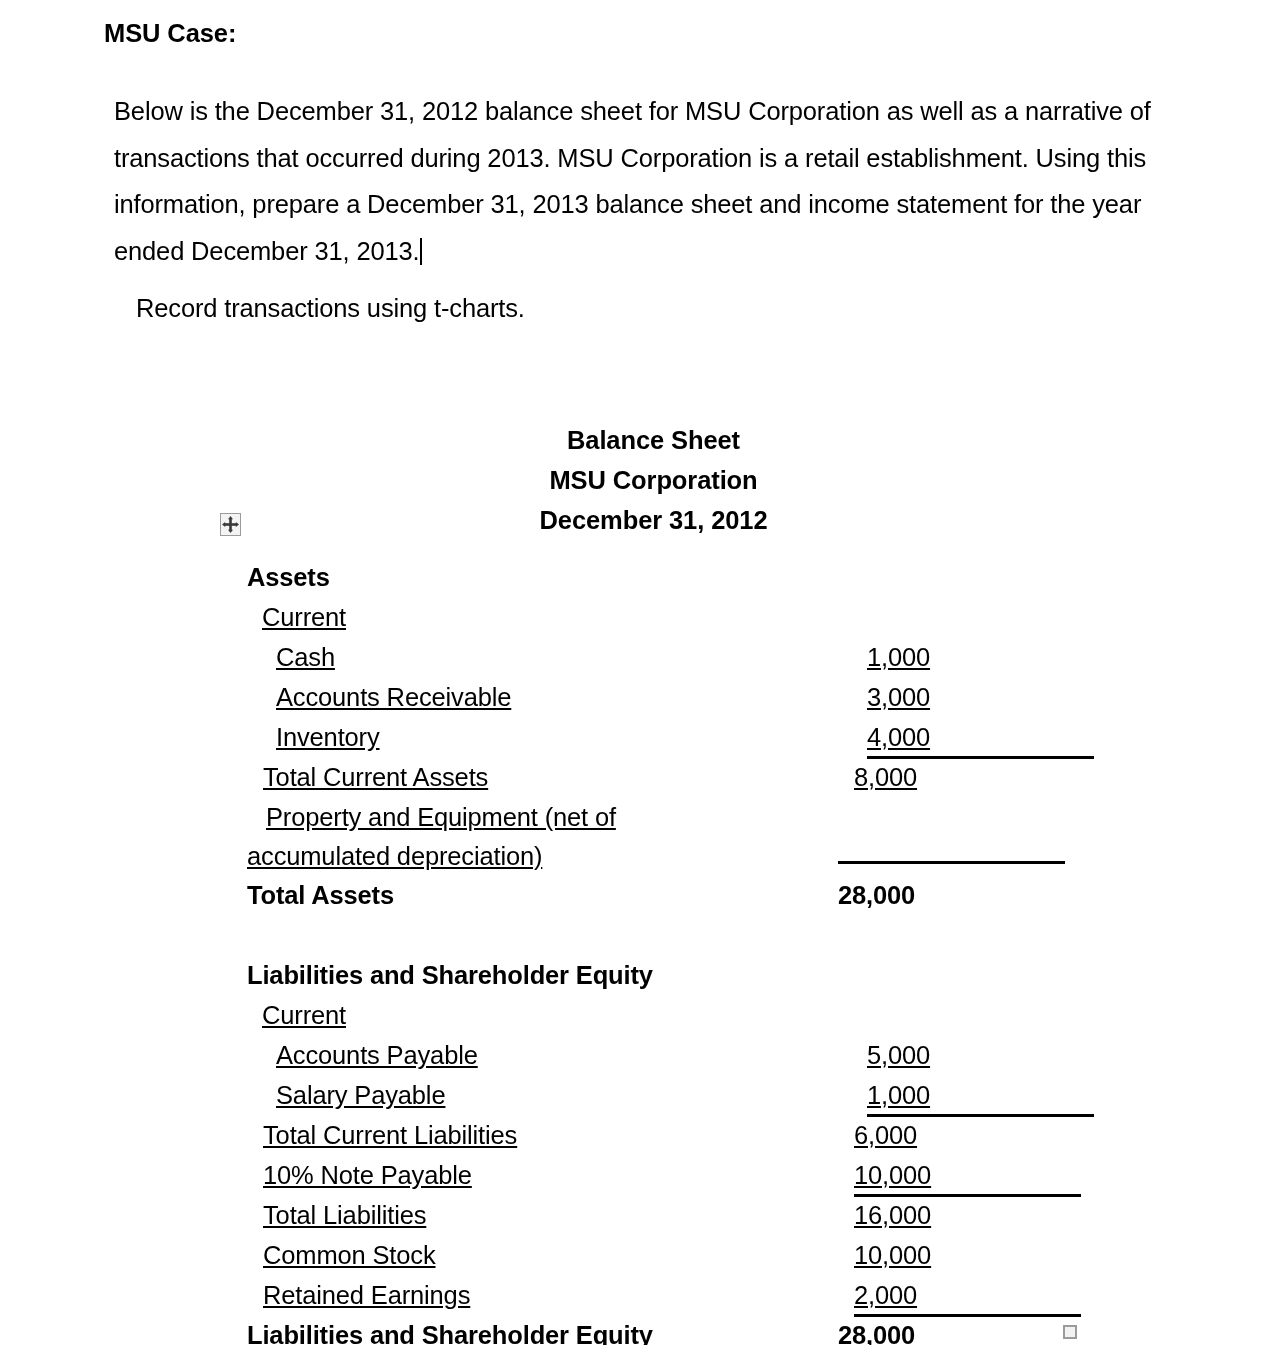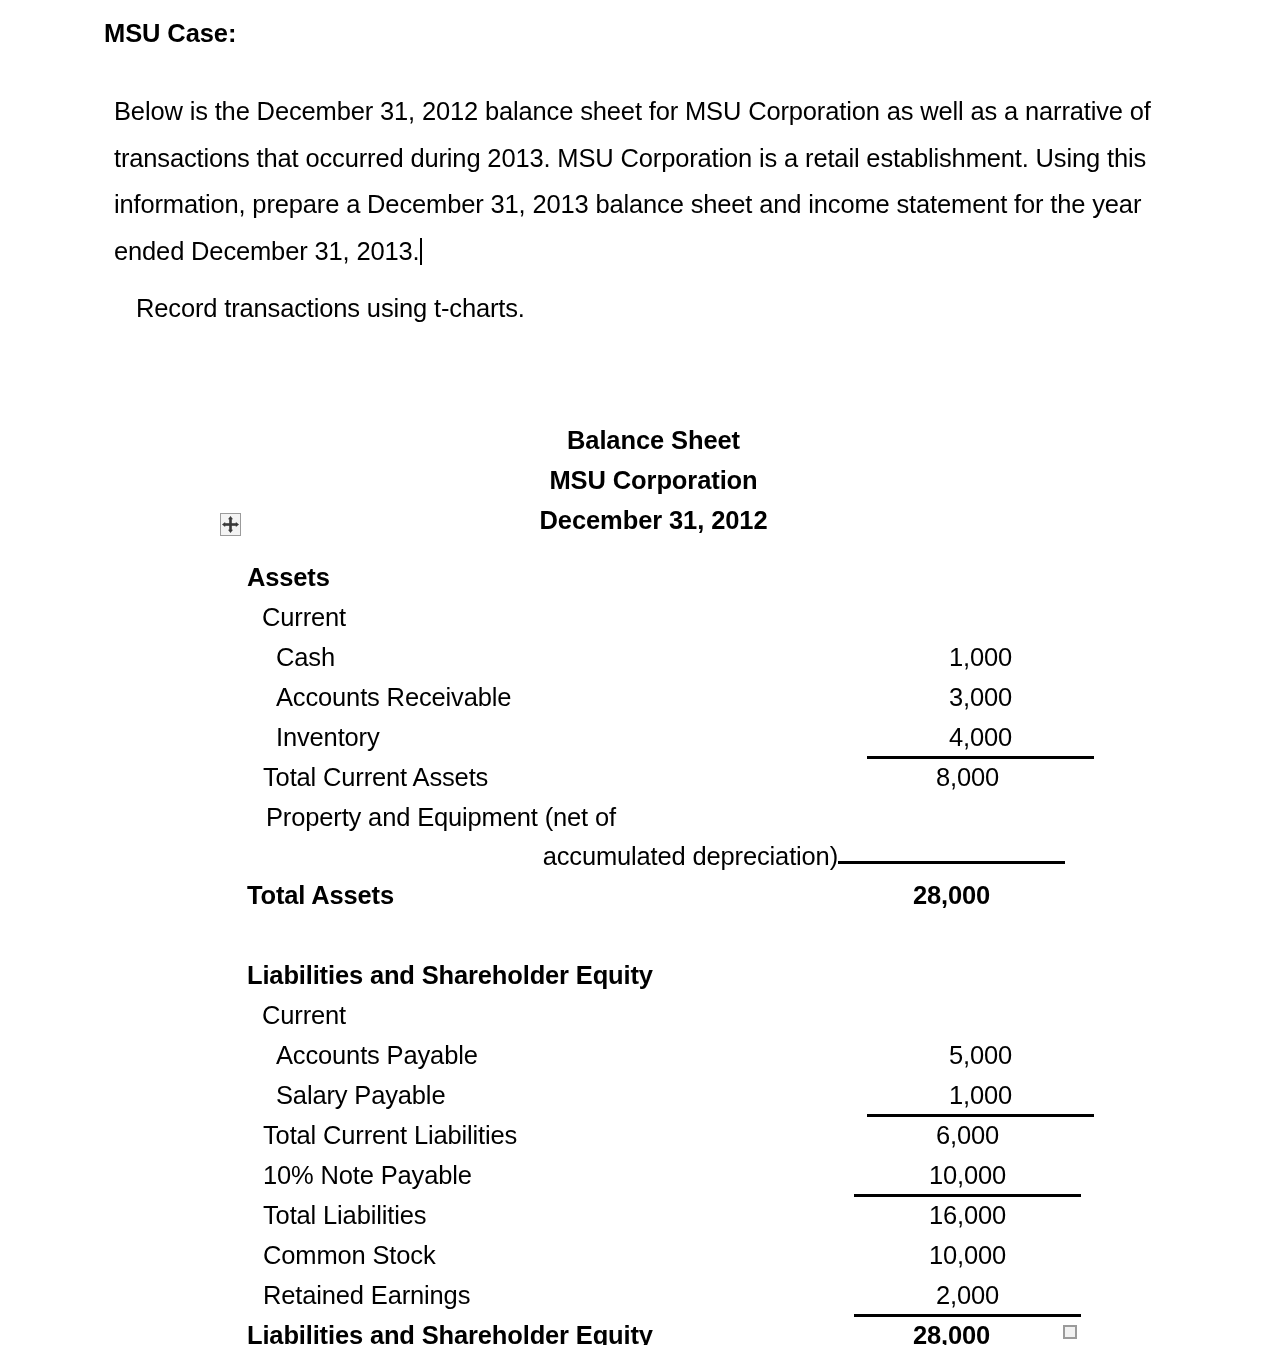--- a/index.html
+++ b/index.html
@@ -124,26 +124,26 @@
 
   .label {
     flex: 0 0 591px;
     width: 591px;
     white-space: pre-wrap;
   }
 
   .amount {
     flex: 0 0 227px;
     width: 227px;
-    text-align: center;
+    text-align: left;
     white-space: nowrap;
   }
 
   .bold  { font-weight: bold; }
-  .plain { font-weight: normal; }
+  .plain { font-weight: normal; text-decoration: underline; }
 
   
   .ind0 { padding-left: 0px; }
   .ind1 { padding-left: 15px; }
   .ind2 { padding-left: 29px; }
   .ind3 { padding-left: 16px; }
   .ind4 { padding-left: 19px; }
 
   
   .rule-under .amount {
@@ -154,21 +154,21 @@
     position: absolute;
     left: 0;
     right: 0;
     bottom: -2px;
     height: 3px;
     background: #000;
   }
 
   .spacer-row { height: 40px; }
   .wrap-row   { line-height: 38px; }
-  .tall-rule-gap { height: 38px; position: relative; text-align: right; }
+  .tall-rule-gap { height: 38px; position: relative; }
   .tall-rule-gap .amount::after {
     bottom: 1px;
   }
 </style>
 </head>
 <body>
 
 <div class="doc">
 
   <div class="case-heading">MSU Case:</div>

